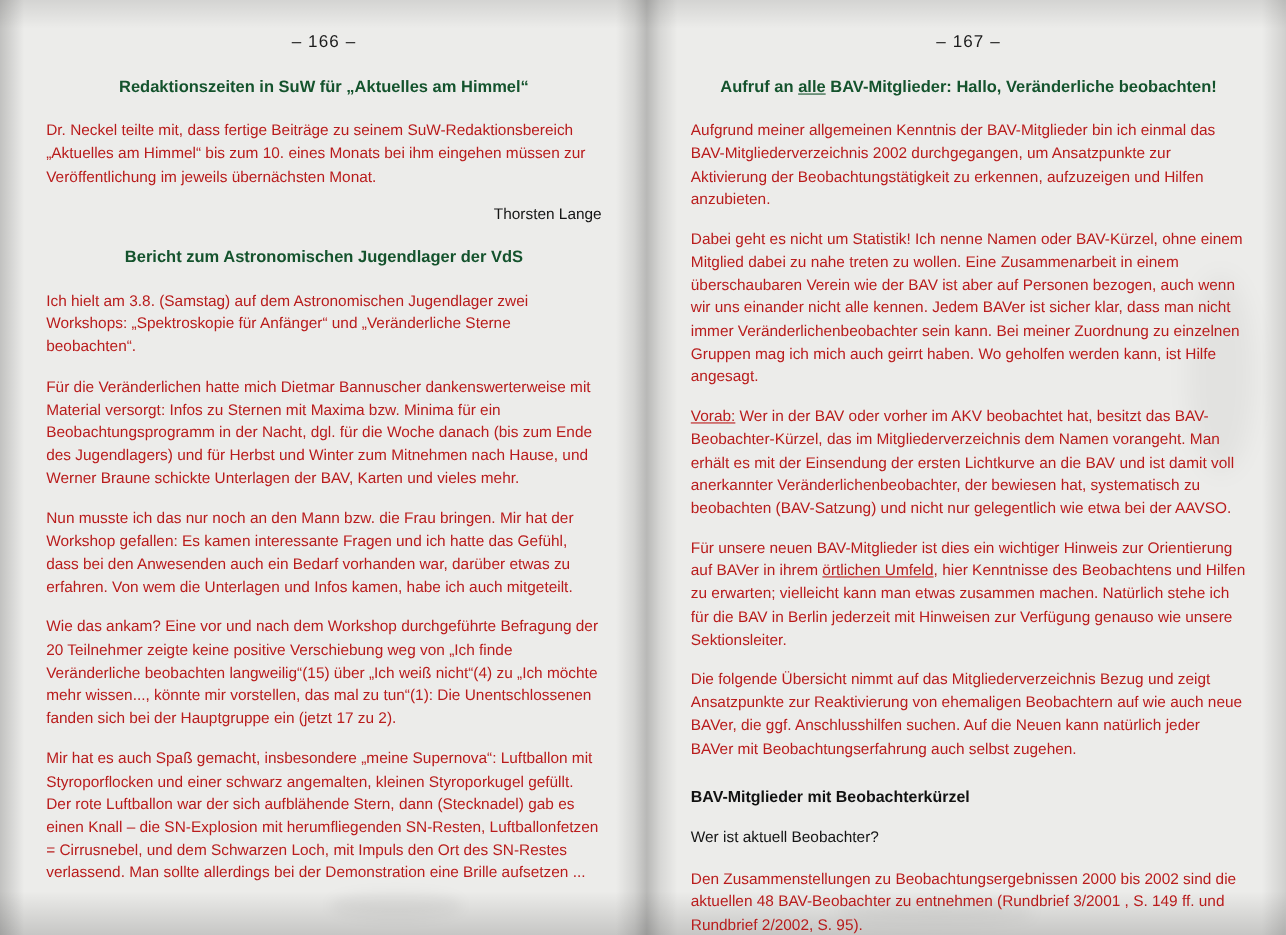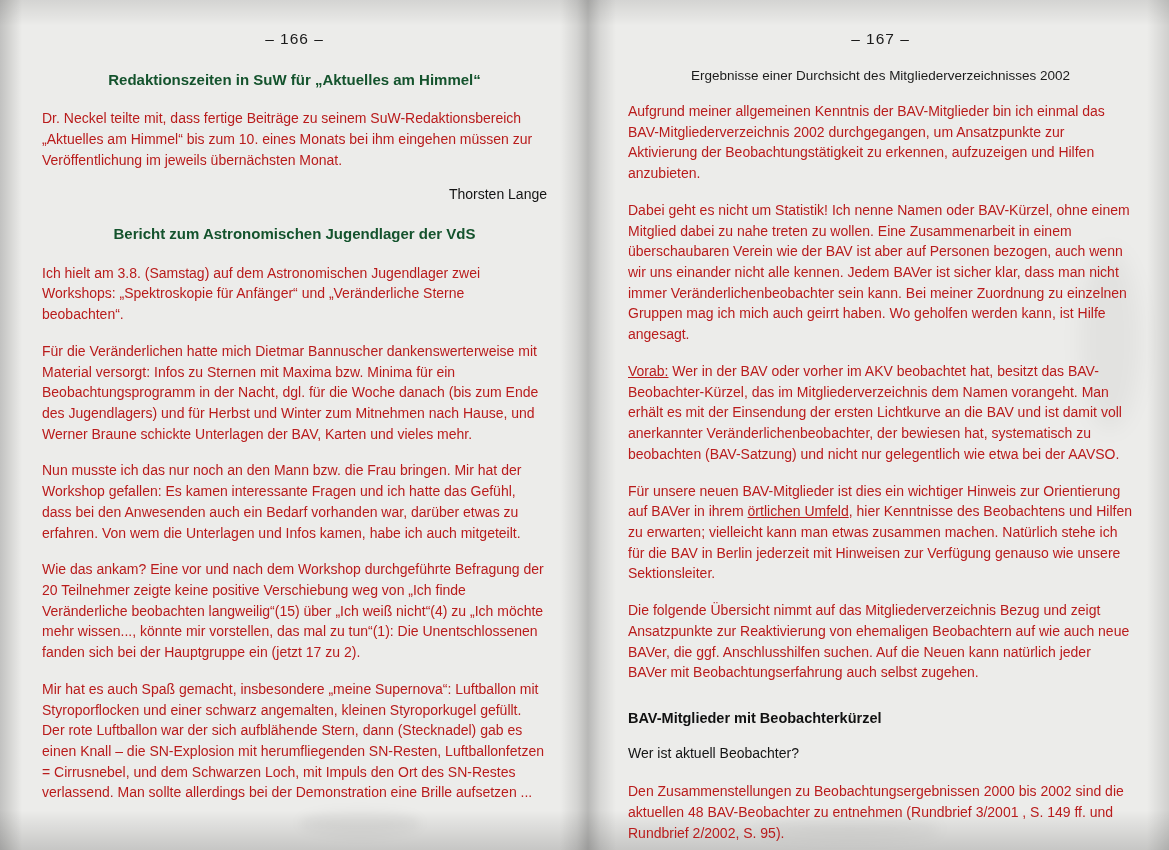--- a/index.html
+++ b/index.html
@@ -145,22 +145,22 @@
     <p class="para">Für die Veränderlichen hatte mich Dietmar Bannuscher dankenswerterweise mit Material versorgt: Infos zu Sternen mit Maxima bzw. Minima für ein Beobachtungsprogramm in der Nacht, dgl. für die Woche danach (bis zum Ende des Jugendlagers) und für Herbst und Winter zum Mitnehmen nach Hause, und Werner Braune schickte Unterlagen der BAV, Karten und vieles mehr.</p>
     <p class="para">Nun musste ich das nur noch an den Mann bzw. die Frau bringen. Mir hat der Workshop gefallen: Es kamen interessante Fragen und ich hatte das Gefühl, dass bei den Anwesenden auch ein Bedarf vorhanden war, darüber etwas zu erfahren. Von wem die Unterlagen und Infos kamen, habe ich auch mitgeteilt.</p>
     <p class="para">Wie das ankam? Eine vor und nach dem Workshop durchgeführte Befragung der 20 Teilnehmer zeigte keine positive Verschiebung weg von „Ich finde Veränderliche beobachten langweilig“(15) über „Ich weiß nicht“(4) zu „Ich möchte mehr wissen..., könnte mir vorstellen, das mal zu tun“(1): Die Unentschlossenen fanden sich bei der Hauptgruppe ein (jetzt 17 zu 2).</p>
     <p class="para">Mir hat es auch Spaß gemacht, insbesondere „meine Supernova“: Luftballon mit Styroporflocken und einer schwarz angemalten, kleinen Styroporkugel gefüllt. Der rote Luftballon war der sich aufblähende Stern, dann (Stecknadel) gab es einen Knall – die SN-Explosion mit herumfliegenden SN-Resten, Luftballonfetzen = Cirrusnebel, und dem Schwarzen Loch, mit Impuls den Ort des SN-Restes verlassend. Man sollte allerdings bei der Demonstration eine Brille aufsetzen ...</p>
 
   </div>
 
   <div class="page-col page-right">
     <div class="folio">–  167  –</div>
 
+    <h2 class="section-title"><span>Aufruf an </span><span class="u">alle</span><span> BAV-Mitglieder: Hallo, Veränderliche beobachten!</span></h2>
 
-    <div class="center-sub">Ergebnisse einer Durchsicht des Mitgliederverzeichnisses 2002</div>
 
     <p class="para">Aufgrund meiner allgemeinen Kenntnis der BAV-Mitglieder bin ich einmal das BAV-Mitgliederverzeichnis 2002 durchgegangen, um Ansatzpunkte zur Aktivierung der Beobachtungstätigkeit zu erkennen, aufzuzeigen und Hilfen anzubieten.</p>
     <p class="para">Dabei geht es nicht um Statistik! Ich nenne Namen oder BAV-Kürzel, ohne einem Mitglied dabei zu nahe treten zu wollen. Eine Zusammenarbeit in einem überschaubaren Verein wie der BAV ist aber auf Personen bezogen, auch wenn wir uns einander nicht alle kennen. Jedem BAVer ist sicher klar, dass man nicht immer Veränderlichenbeobachter sein kann. Bei meiner Zuordnung zu einzelnen Gruppen mag ich mich auch geirrt haben. Wo geholfen werden kann, ist Hilfe angesagt.</p>
 
     <p class="para"><span class="u">Vorab:</span><span> Wer in der BAV oder vorher im AKV beobachtet hat, besitzt das BAV-Beobachter-Kürzel, das im Mitgliederverzeichnis dem Namen vorangeht. Man erhält es mit der Einsendung der  ersten Lichtkurve an die BAV und ist damit voll anerkannter Veränderlichenbeobachter, der bewiesen hat, systematisch zu beobachten (BAV-Satzung) und nicht nur gelegentlich wie etwa bei der AAVSO.</span></p>
 
     <p class="para"><span>Für unsere neuen BAV-Mitglieder ist dies ein wichtiger Hinweis zur Orientierung auf BAVer in ihrem </span><span class="u">örtlichen Umfeld</span><span>, hier Kenntnisse des Beobachtens und Hilfen zu erwarten; vielleicht kann man etwas zusammen machen. Natürlich stehe ich für die BAV in Berlin jederzeit mit Hinweisen zur Verfügung genauso wie unsere Sektionsleiter.</span></p>
 
     <p class="para">Die folgende Übersicht nimmt auf das Mitgliederverzeichnis Bezug und zeigt Ansatzpunkte zur Reaktivierung von ehemaligen Beobachtern auf wie auch neue BAVer, die ggf. Anschlusshilfen suchen. Auf die Neuen kann natürlich jeder BAVer mit Beobachtungserfahrung auch selbst zugehen.</p>
 

